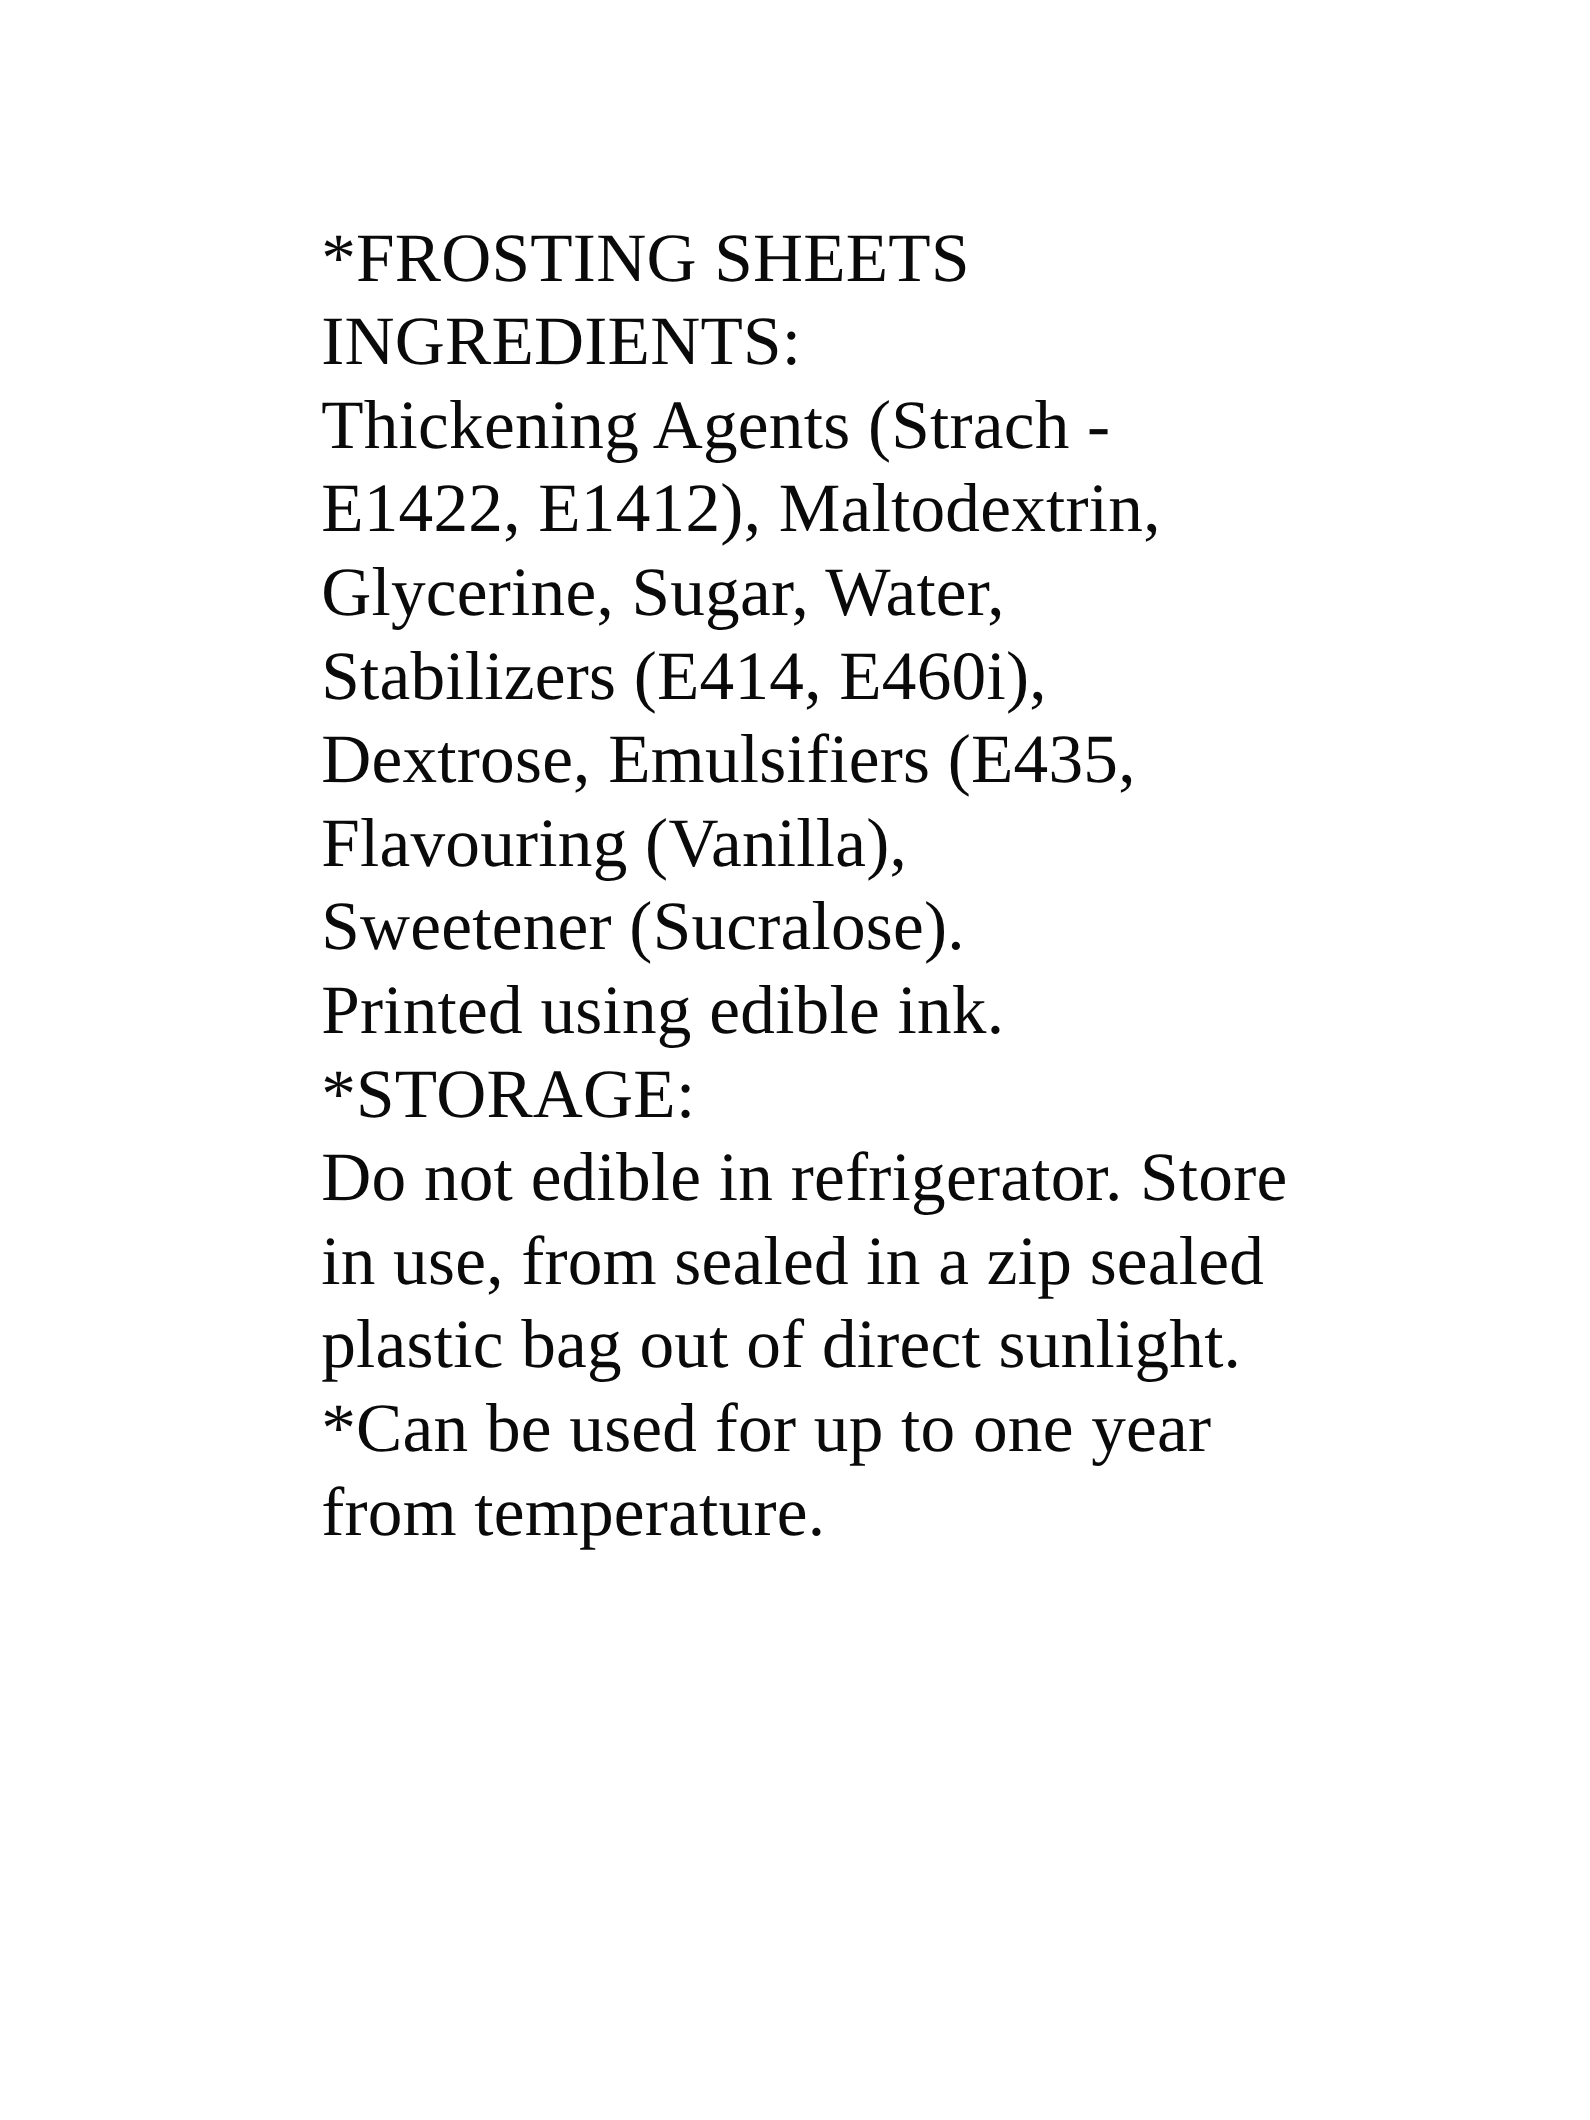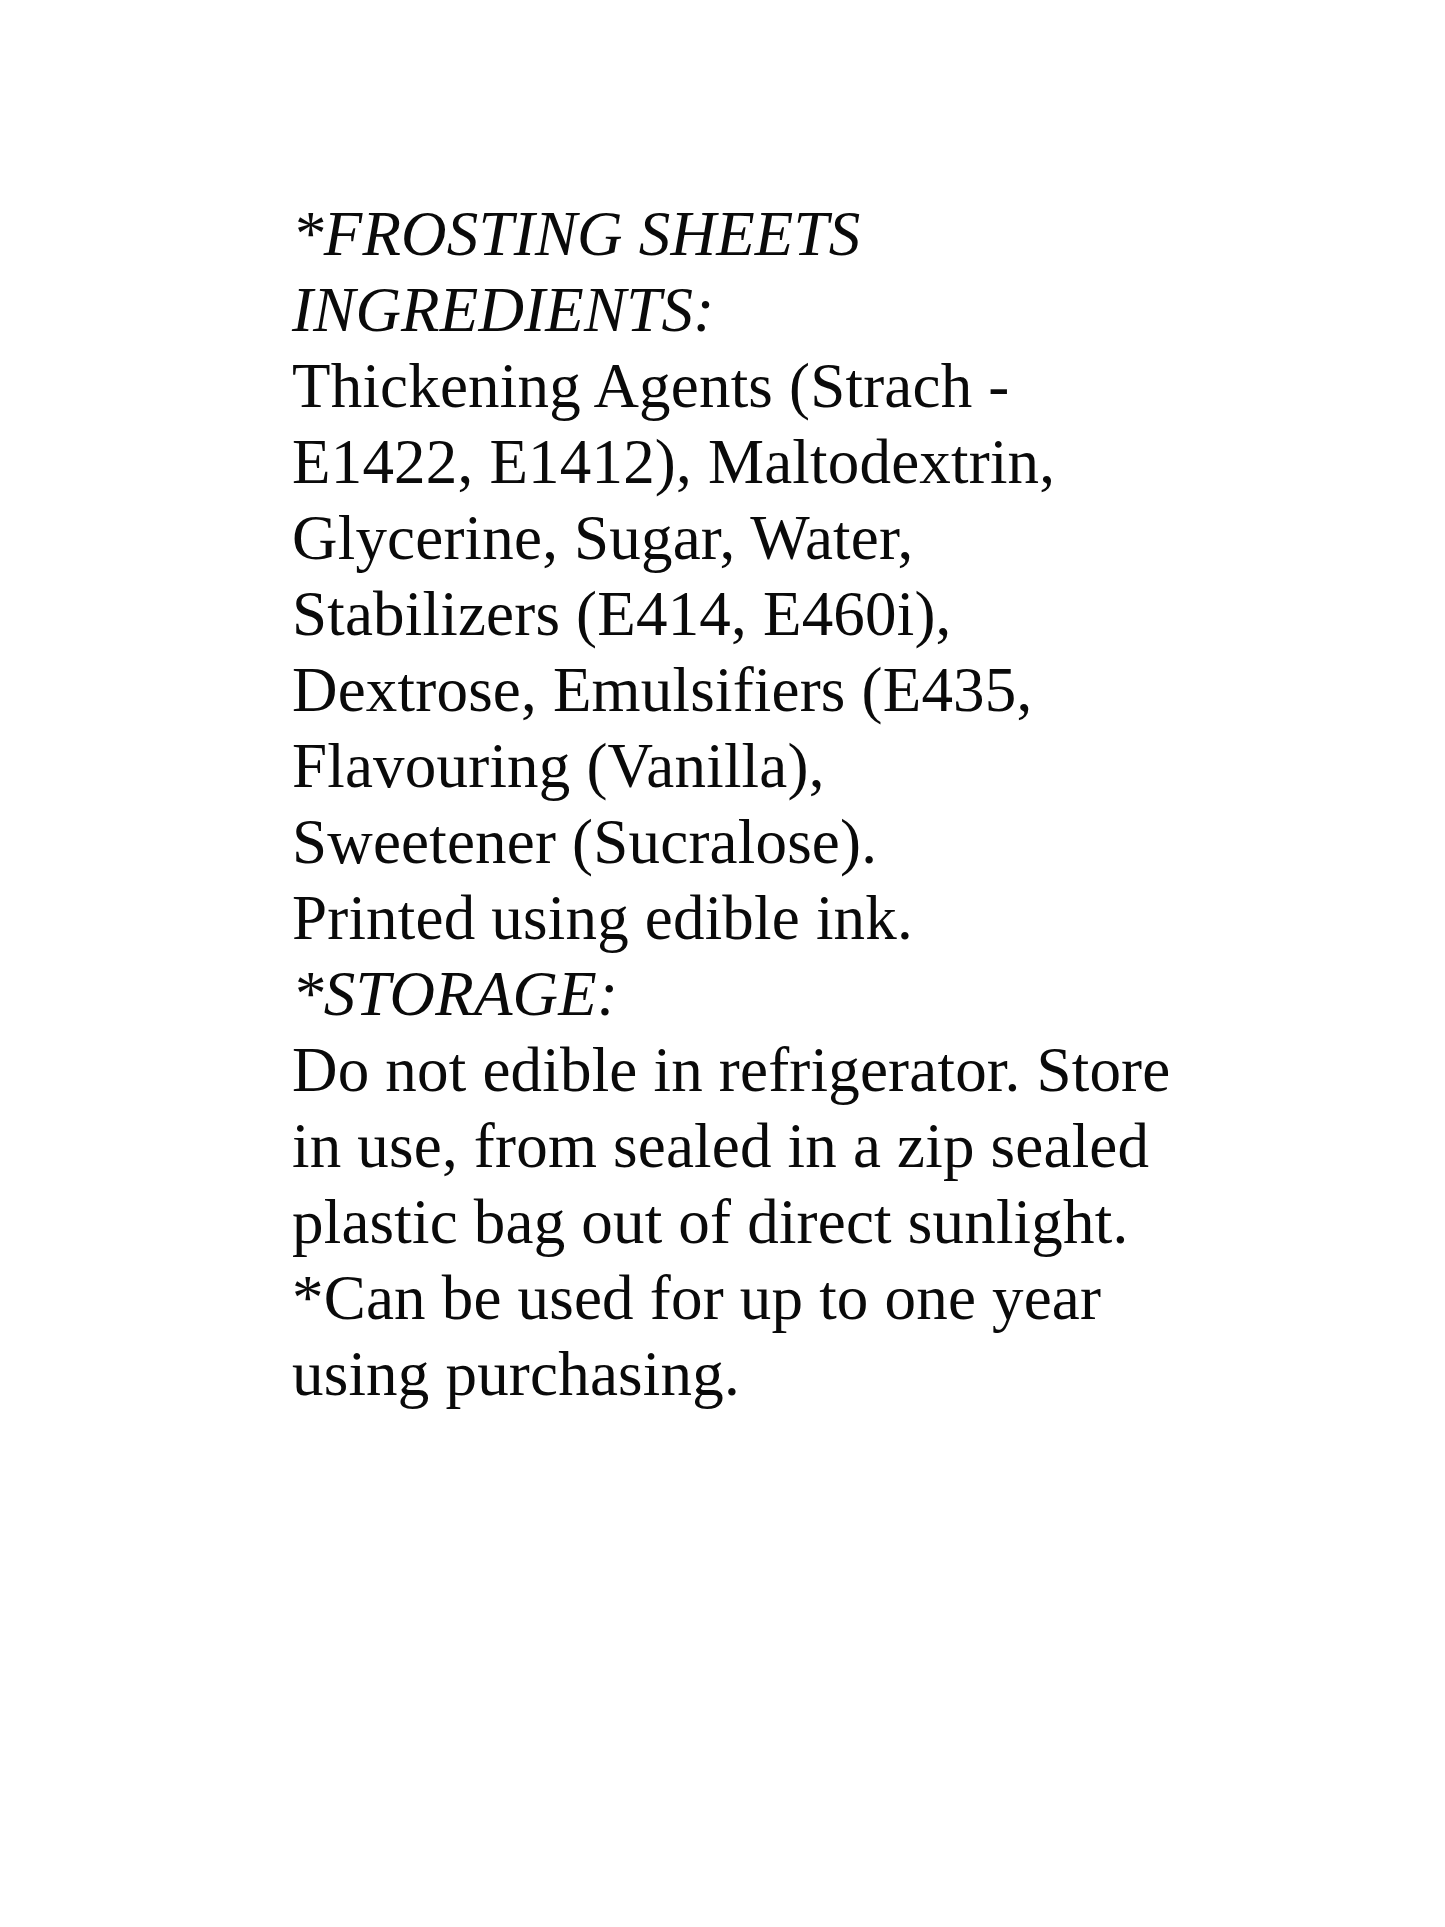--- a/index.html
+++ b/index.html
@@ -23,21 +23,20 @@
   }
   .line {
     font-size: 63px;
     line-height: 76px;
     letter-spacing: 0.2px;
     white-space: pre;
     color: #0a0a0a;
   }
   .heading {
     font-weight: 400;
-    font-style: italic;
   }
 </style>
 </head>
 <body>
 
 <div class="label-block">
 
   <div class="line heading">*FROSTING SHEETS</div>
   <div class="line heading">INGREDIENTS:</div>
 
@@ -49,15 +48,15 @@
   <div class="line">Flavouring (Vanilla),</div>
   <div class="line">Sweetener (Sucralose).</div>
   <div class="line">Printed using edible ink.</div>
 
   <div class="line heading">*STORAGE:</div>
 
   <div class="line">Do not edible in refrigerator. Store</div>
   <div class="line">in use, from sealed in a zip sealed</div>
   <div class="line">plastic bag out of direct sunlight.</div>
   <div class="line">*Can be used for up to one year</div>
-  <div class="line">using purchasing.</div>
+  <div class="line">from temperature.</div>
 
 </div>
 
 </body></html>

